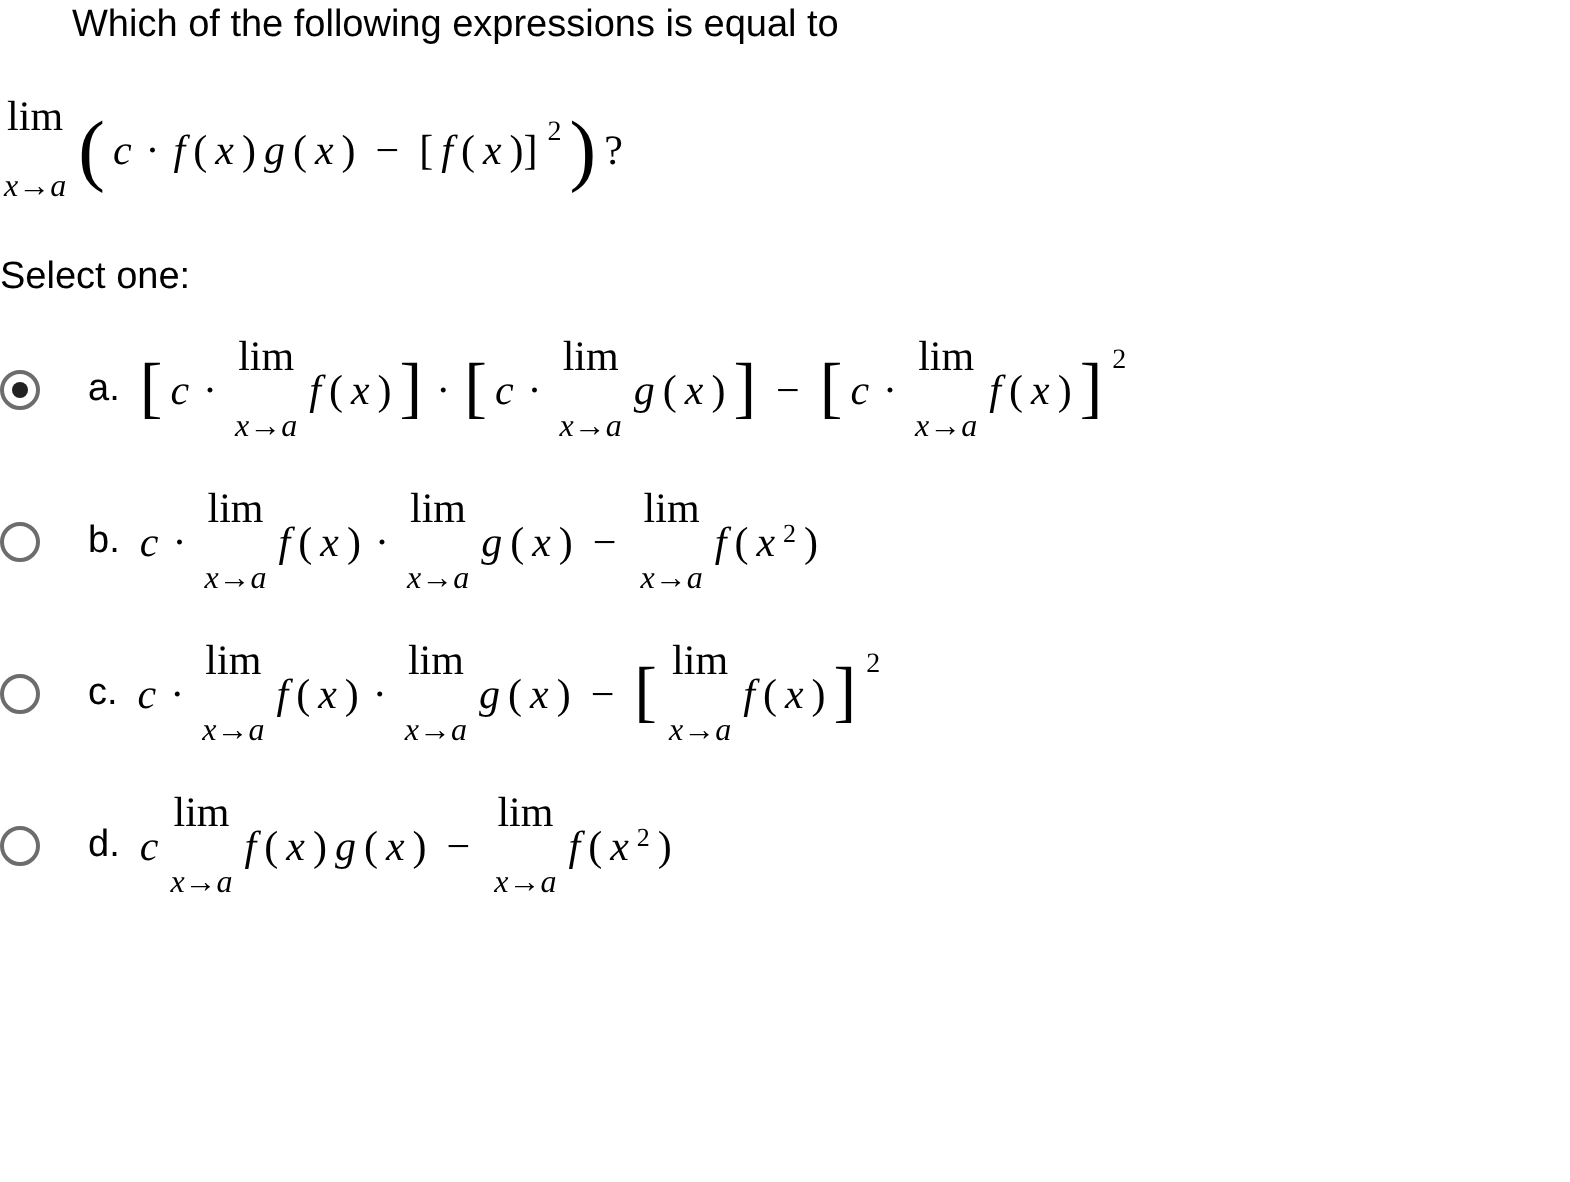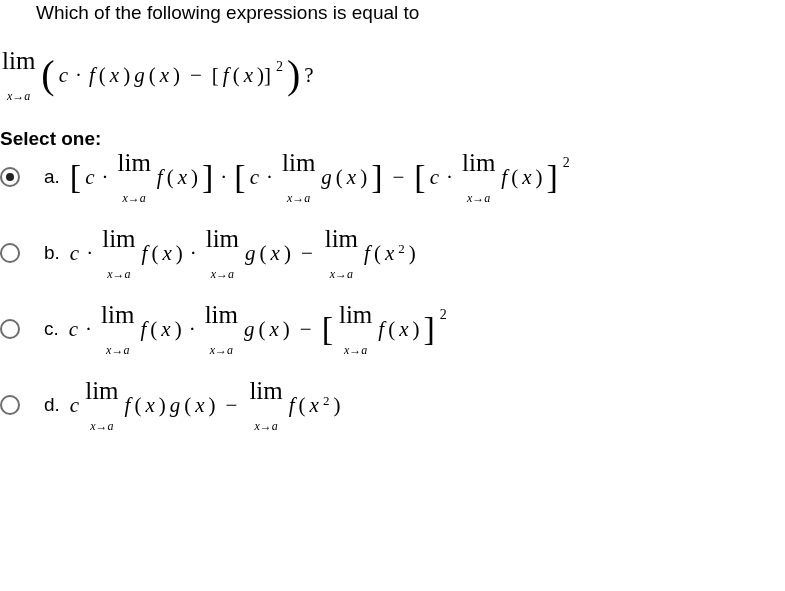--- a/index.html
+++ b/index.html
@@ -16,21 +16,21 @@
       margin-bottom: 24px;
       margin-top: 2px;
       padding-left: 36px;
     }
     .expr {
       font-family: "Cambria Math", "Times New Roman", serif;
       font-size: 20px;
       margin: 18px 0 26px 0;
     }
     .select {
-      font-weight: bold;
+      margin-bottom: 18px;
     }
     .options {
       display: flex;
       flex-direction: column;
       gap: 22px;
     }
     .option {
       display: flex;
       align-items: center;
       gap: 24px;
@@ -68,24 +68,24 @@
       margin-right: 6px;
     }
     .lim {
       display: inline-flex;
       flex-direction: column;
       align-items: center;
       line-height: 1;
       margin: 0 2px;
     }
     .lim .top {
-      font-size: 25px;
+      font-size: 21px;
     }
     .lim .bot {
-      font-size: 12px;
+      font-size: 16px;
       margin-top: 17px;
     }
     .big {
       font-size: 34px;
       line-height: 1;
       position: relative;
       display: inline-block;
     }
     .frac-paren {
       font-size: 40px;

